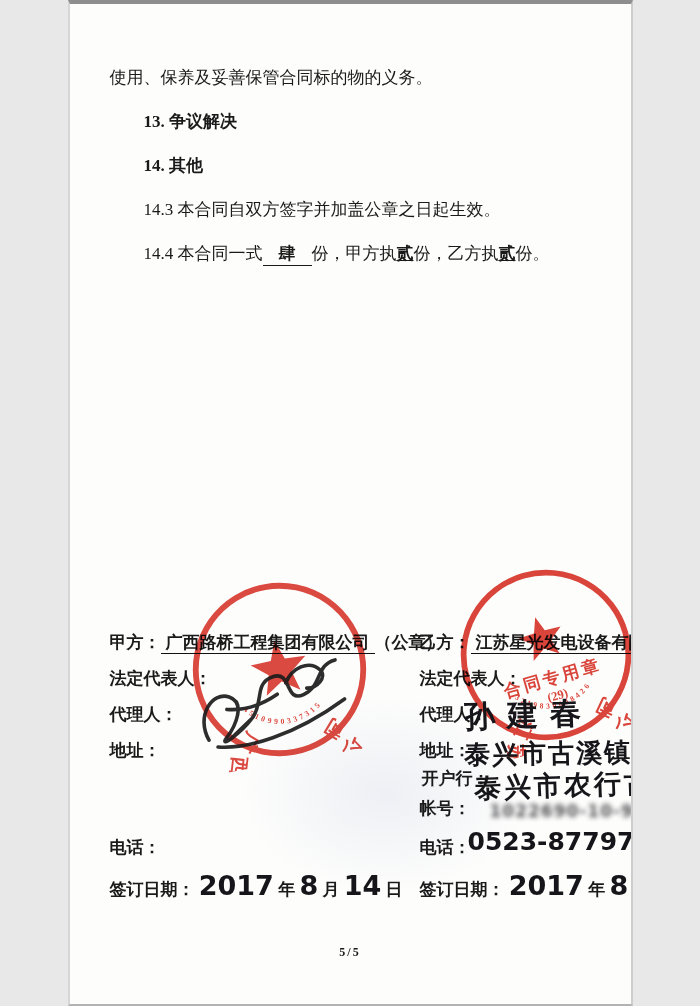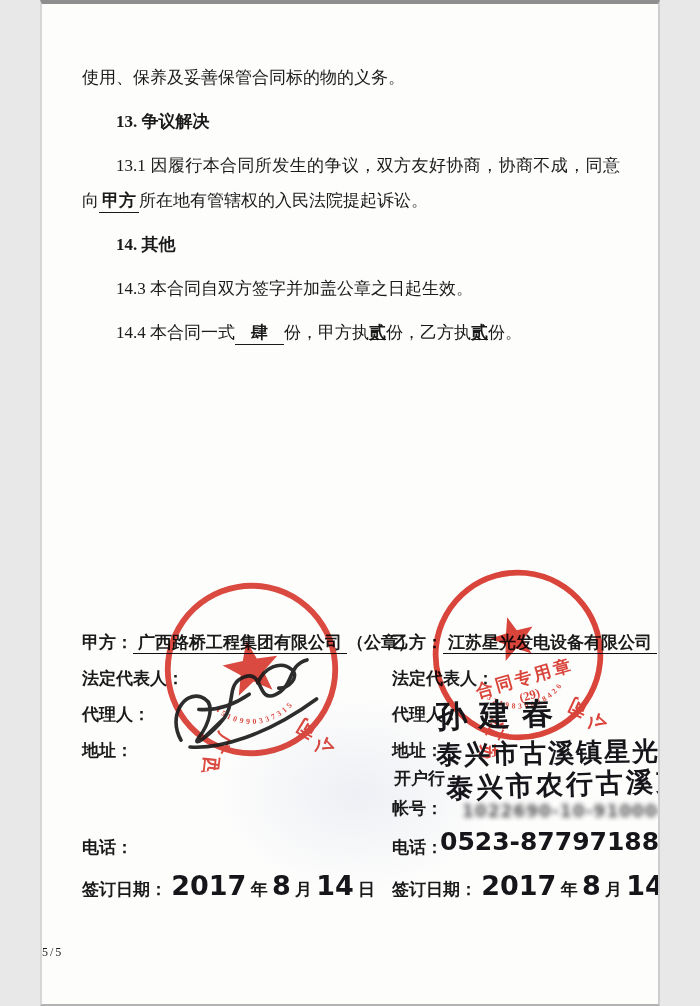--- a/index.html
+++ b/index.html
@@ -1,18 +1,18 @@
 <!DOCTYPE html>
 <html><head>
 <meta charset="utf-8">
 <style>
   * { margin:0; padding:0; box-sizing:border-box; }
   html,body { background:#e8e8e8; }
   .page {
-    position:relative; width:620px; height:1006px; margin:0 auto;
+    position:relative; width:565px; height:1006px; margin:0 auto;
     background:#fdfdfc; overflow:hidden;
     border-top:4px solid #8e8e8e; border-bottom:2px solid #b3b3b3;
     border-left:2px solid #d6d6d6; border-right:2px solid #cdcdcd;
     font-family:"Liberation Serif","DejaVu Serif",serif; color:#1a1a1a;
   }
   .content {
     position:absolute; left:40px; right:38px; top:56px; z-index:2;
     font-size:17px; line-height:35px; text-align:justify;
   }
   .content p { margin:0 0 9px 0; text-indent:2em; }
@@ -30,40 +30,39 @@
   .sig-name { border-bottom:1.5px solid #111; padding:0 5px 1px 5px; }
   .hw {
     font-family:"DejaVu Sans","Liberation Sans",sans-serif;
     font-weight:600; color:#16161a; white-space:nowrap;
   }
   .hw-abs { position:absolute; z-index:6; }
   .blurred { filter:blur(2.4px); opacity:.75; letter-spacing:1px; }
   .stamp { position:absolute; z-index:5; mix-blend-mode:multiply; }
   .scrawl { position:absolute; z-index:7; }
   .page-num {
-    position:absolute; left:0; right:0; top:941px; text-align:left;
-    font-size:12px; font-weight:normal; letter-spacing:2px; z-index:2;
+    position:absolute; left:0; right:0; top:941px; text-align:center;
+    font-size:12px; font-weight:bold; letter-spacing:2px; z-index:2;
   }
   .smudge {
     position:absolute; left:170px; top:690px; width:290px; height:200px; z-index:1;
     background:radial-gradient(ellipse at center, rgba(160,170,205,0.16), rgba(160,170,205,0) 70%);
   }
   .stamp text { font-family:"Liberation Serif","DejaVu Serif",serif; }
 </style>
 </head>
 <body>
 
 <div class="page">
 
   <div class="smudge"></div>
 
   <div class="content">
     <p class="no-indent">使用、保养及妥善保管合同标的物的义务。</p>
     <p class="heading">13. 争议解决</p>
-    <p><span>13.1 因履行本合同所发生的争议，双方友好协商，协商不成，同意向</span><span class="blank blank-narrow">甲方</span><span>所在地有管辖权的入民法院提起诉讼。</span></p>
     <p class="heading">14. 其他</p>
     <p>14.3 本合同自双方签字并加盖公章之日起生效。</p>
     <p><span>14.4 本合同一式</span><span class="blank blank-wide">肆</span><span>份，甲方执</span><u class="copy">贰</u><span>份，乙方执</span><u class="copy">贰</u><span>份。</span></p>
   </div>
 
   <div class="sig-row" style="left:40px; top:627px;">
     <span>甲方：</span><span class="sig-name">广西路桥工程集团有限公司</span><span>（公章）</span>
   </div>
   <div class="sig-row" style="left:40px; top:663px;">法定代表人：</div>
   <div class="sig-row" style="left:40px; top:699px;">代理人：</div>

